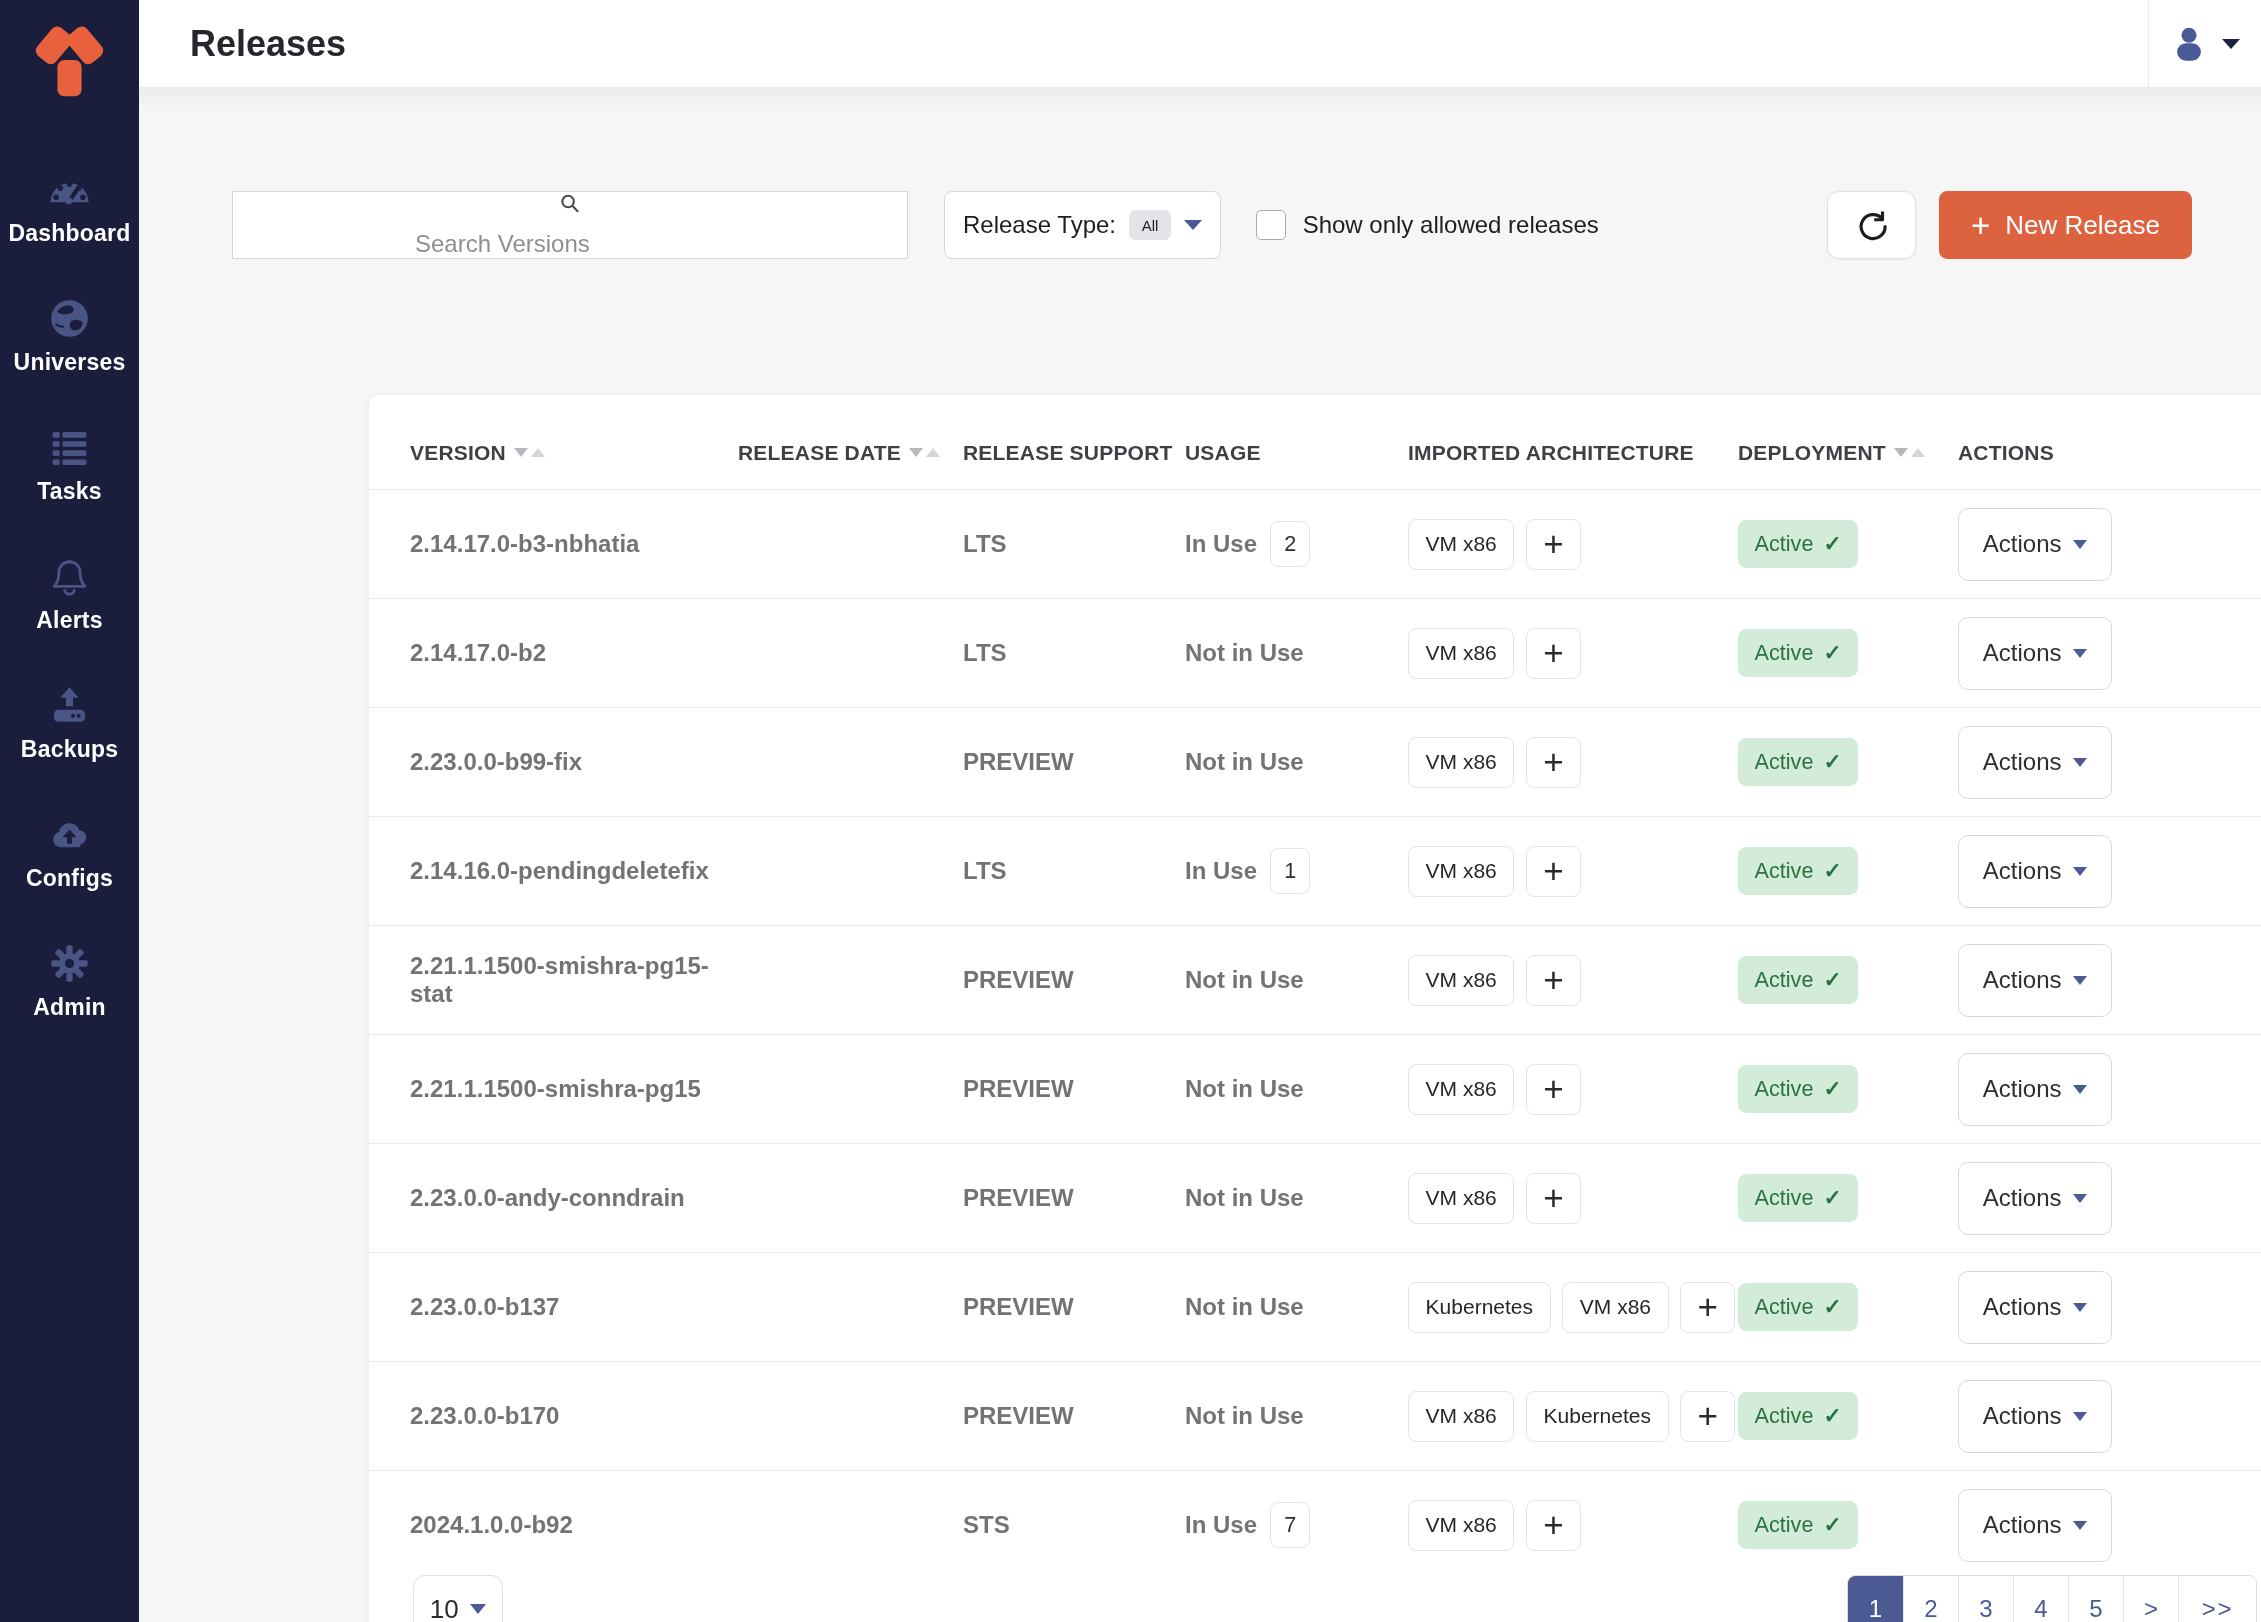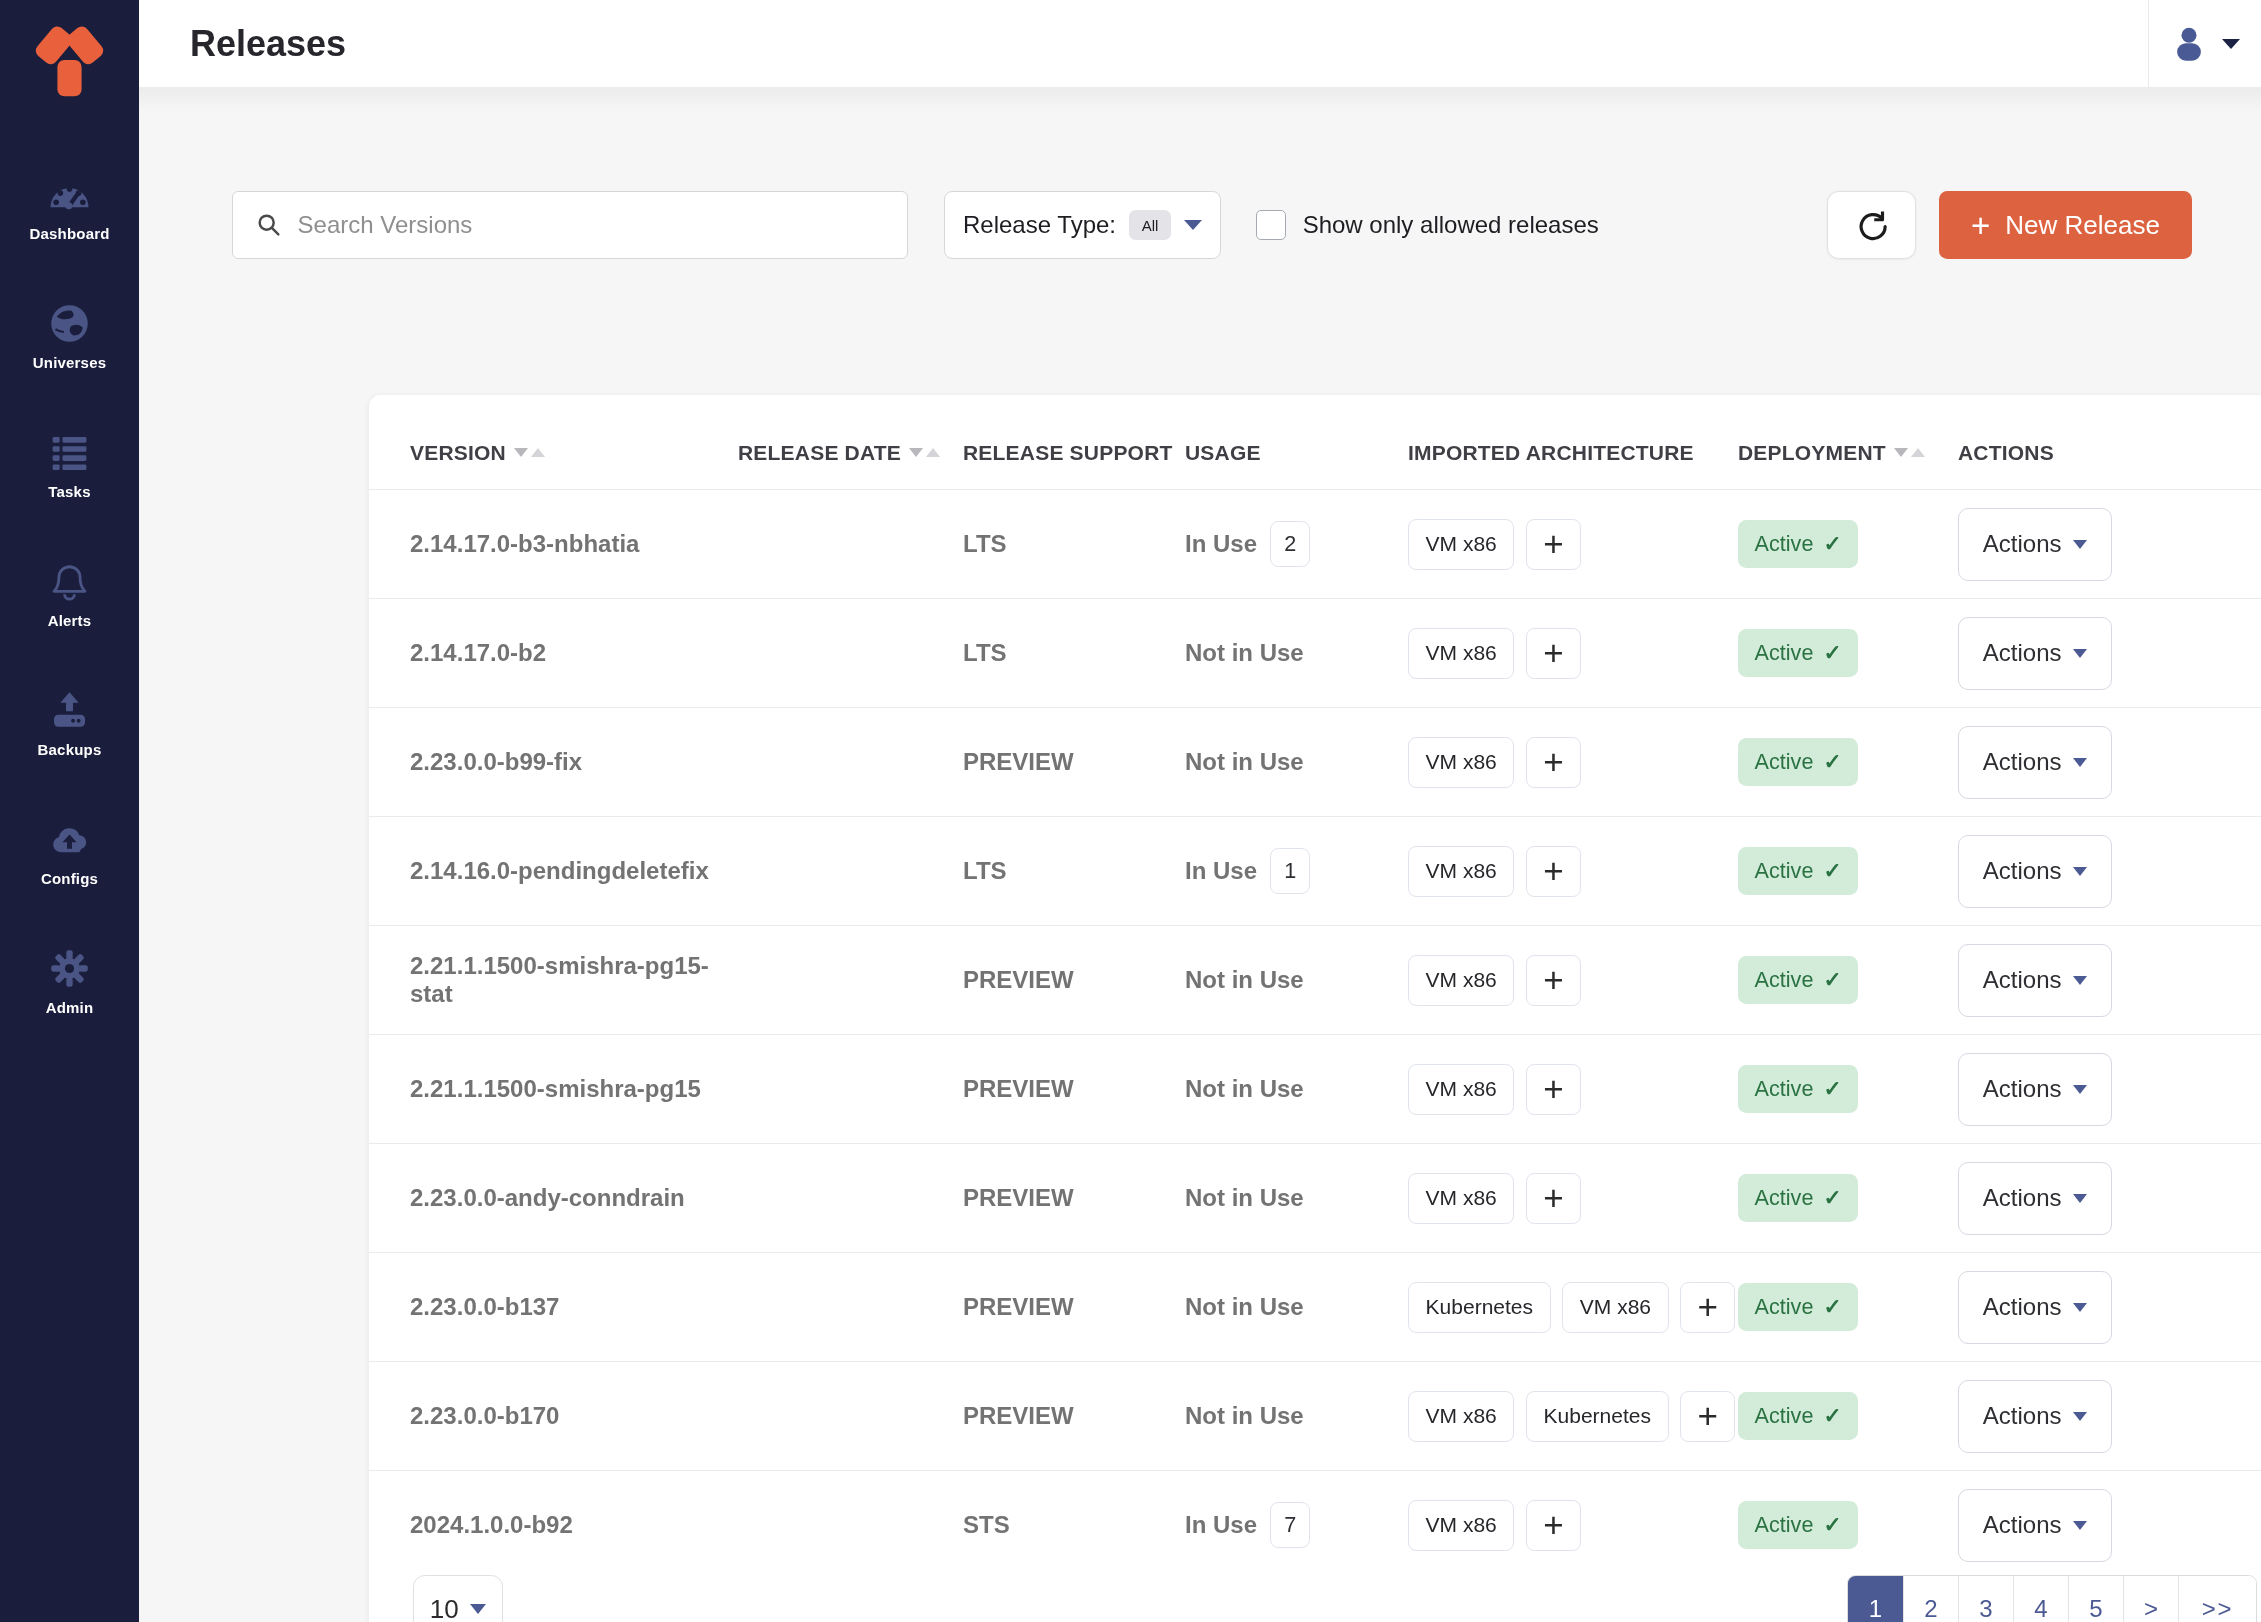--- a/index.html
+++ b/index.html
@@ -5,35 +5,35 @@
   * { margin:0; padding:0; box-sizing:border-box; }
   html,body { width:2261px; height:1623px; }
   body { font-family:"Liberation Sans", sans-serif; background:#f6f6f6; overflow:hidden; position:relative; }
 
   
   .sidebar { position:absolute; left:0; top:0; width:139px; height:1623px; background:#1a1e3c; display:flex; flex-direction:column; align-items:center; z-index:5; }
   .logo { margin-top:21.6px; width:83px; height:83px; }
   .nav { margin-top:38px; width:100%; }
   .nav-item { height:129px; display:flex; flex-direction:column; align-items:center; justify-content:center; cursor:pointer; }
   .nav-item svg { width:45px; height:45px; }
-  .nav-label { color:#ffffff; font-size:15px; font-weight:700; margin-top:8.3px; letter-spacing:0.2px; }
+  .nav-label { color:#ffffff; font-size:23px; font-weight:700; margin-top:8.3px; letter-spacing:0.2px; }
 
   
   .header { position:absolute; left:139px; top:0; width:2122px; height:88px; background:#ffffff; border-bottom:0.8px solid #ececec; display:flex; align-items:center; z-index:4; }
   .header-title { margin-left:51px; font-size:36px; font-weight:700; color:#26262c; }
   .header-right { margin-left:auto; height:88px; width:113px; border-left:0.8px solid #e9e9e9; display:flex; align-items:center; justify-content:center; gap:13.3px; cursor:pointer; }
   .caret { width:0; height:0; border-left:9px solid transparent; border-right:9px solid transparent; border-top:10.8px solid #4c5a94; }
   .caret.dark { border-top-color:#1b2244; }
 
   
   .content { position:absolute; left:139px; top:88px; width:2122px; height:1535px; background:linear-gradient(#ececec, #f6f6f6 25px); }
 
   
   .controls { position:absolute; left:93px; top:103px; width:1960px; height:68px; display:flex; align-items:center; }
-  .search-box { width:676px; height:68px; background:#fff; border:1.7px solid #d6d6d6; border-radius:6px; display:flex; align-items:center; padding:0 21.6px; gap:15px; }
+  .search-box { width:676px; height:68px; background:#fff; border:1.7px solid #d6d6d6; border-radius:0; display:flex; align-items:center; padding:0 21.6px; gap:15px;flex-direction:column; }
   .search-box input { flex:1; border:none; outline:none; font-size:24px; color:#333; font-family:"Liberation Sans",sans-serif; background:transparent; }
   .search-box input::placeholder { color:#8f8f8f; }
   .release-type { margin-left:36px; height:68px; background:#fff; border:1.7px solid #d6d6d6; border-radius:8.3px; display:flex; align-items:center; gap:13.3px; padding:0 18px; cursor:pointer; }
   .release-type .rt-label { font-size:24px; color:#1d1d22; }
   .rt-chip { background:#e3e3e8; border-radius:6.6px; padding:6.6px 12.4px; font-size:15px; color:#1d1d22; }
   .checkbox-wrap { margin-left:35px; display:flex; align-items:center; gap:16.6px; cursor:pointer; }
   .checkbox { width:30px; height:30px; background:#fff; border:1.7px solid #a6abb3; border-radius:5px; }
   .checkbox-label { font-size:24px; color:#1d1d22; }
   .controls-spacer { flex:1; }
   .refresh-btn { width:89px; height:68px; background:#fff; border:1.7px solid #e0e0e0; border-radius:11.6px; display:flex; align-items:center; justify-content:center; cursor:pointer; box-shadow:0 0.8px 2.5px rgba(0,0,0,0.05); }

